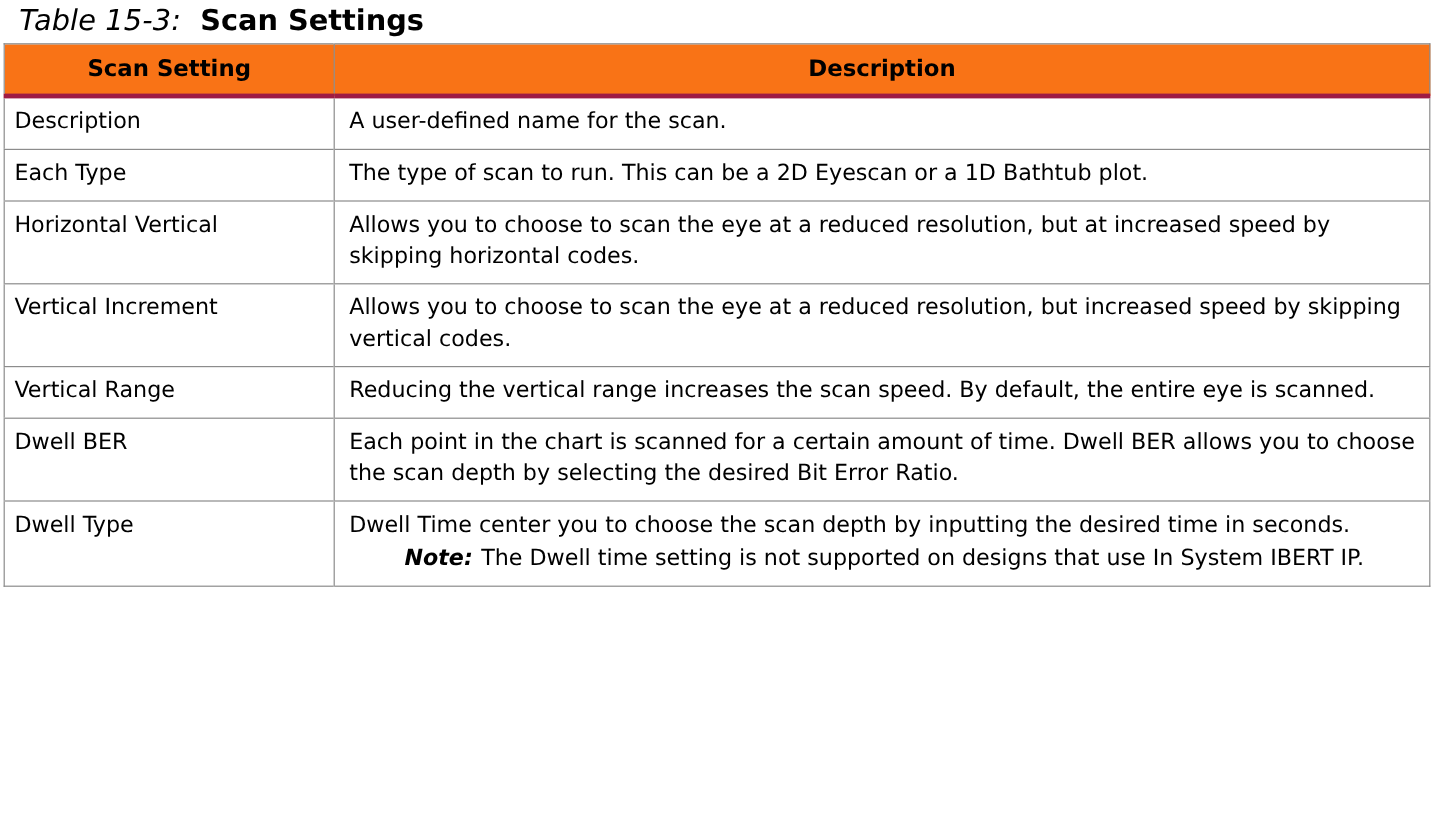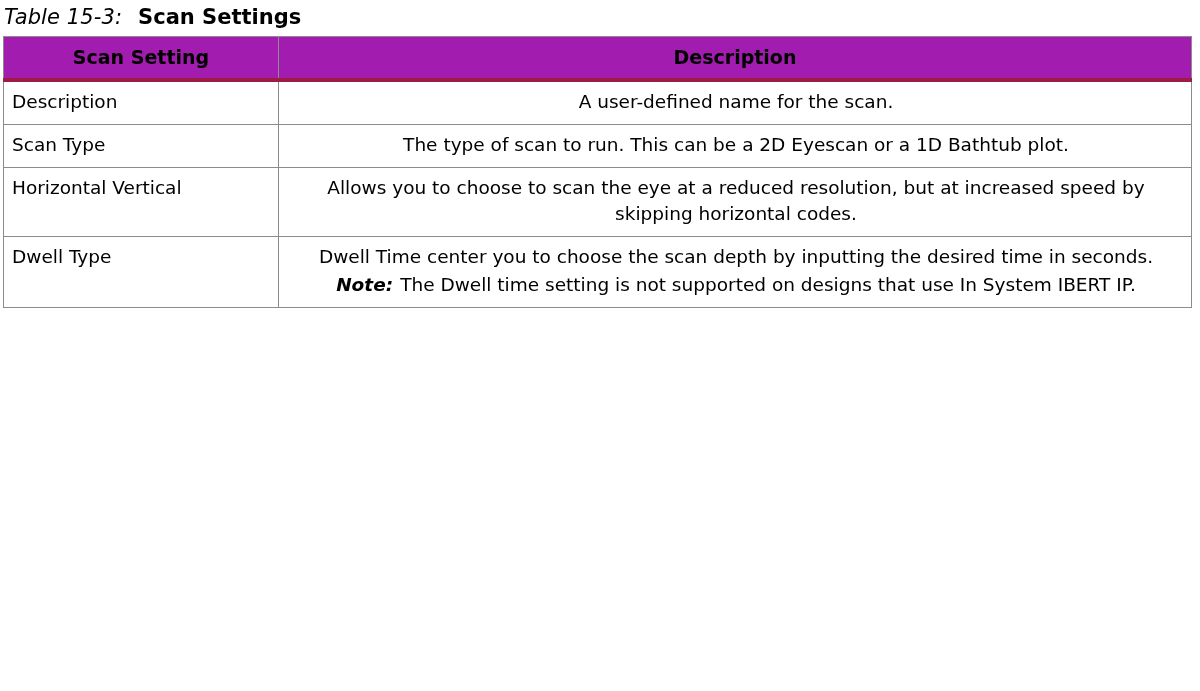--- a/index.html
+++ b/index.html
@@ -17,22 +17,22 @@
 
   .page {
     width: 1200px;
     height: 691px;
     position: relative;
     box-sizing: border-box;
   }
 
   
   .caption {
-    padding: 4px 0 6px 4px;
-    font-size: 21px;
+    padding: 4px 0 6px 16px;
+    font-size: 24px;
     line-height: 26px;
     white-space: nowrap;
   }
   .caption .cap-label {
     font-style: italic;
     font-weight: 400;
     letter-spacing: 0.1px;
   }
   .caption .cap-title {
     font-weight: 700;
@@ -55,50 +55,51 @@
   .tbl col.c-desc { width: 913px; }
 
   thead th {
     font-size: 19px;
     font-weight: 700;
     text-align: center;
     padding: 9px 6px 10px 6px;
     vertical-align: middle;
     border-right: 1px solid #8c8c8c;
     border-bottom: 4px solid #9e1b44;
-    background: #a21caf;
+    background: #f97316;
   }
   thead th:last-child { border-right: none; }
 
   tbody td {
     font-size: 18.5px;
     line-height: 26px;
     vertical-align: top;
     padding: 7px 10px 9px 10px;
     border-top: 1px solid #8c8c8c;
     border-right: 1px solid #8c8c8c;
     background: #ffffff;
   }
   tbody tr:first-child td { border-top: none; }
-  tbody td:last-child { border-right: none; text-align: center; }
+  tbody td:last-child { border-right: none; }
 
   tbody td.setting {
     padding-left: 8px;
     white-space: nowrap;
   }
   tbody td.desc {
     padding-left: 12px;
     padding-right: 10px;
   }
 
   .desc p {
     margin: 0;
   }
   .desc p + p {
     margin-top: 2px;
+    margin-left: 46px;
   }
   .note-label {
     font-weight: 700;
     font-style: italic;
     margin-right: 7px;
   }
   .note-text {
     font-weight: 400;
     font-style: normal;
   }
@@ -126,36 +127,54 @@
     <tbody>
 
       <tr>
         <td class="setting">Description</td>
         <td class="desc">
           <p>A user-defined name for the scan.</p>
         </td>
       </tr>
 
       <tr>
-        <td class="setting">Scan Type</td>
+        <td class="setting">Each Type</td>
         <td class="desc">
           <p>The type of scan to run. This can be a 2D Eyescan or a 1D Bathtub plot.</p>
         </td>
       </tr>
 
       <tr>
         <td class="setting">Horizontal Vertical</td>
         <td class="desc">
           <p>Allows you to choose to scan the eye at a reduced resolution, but at increased speed by skipping horizontal codes.</p>
         </td>
       </tr>
 
 
+      <tr>
+        <td class="setting">Vertical Increment</td>
+        <td class="desc">
+          <p>Allows you to choose to scan the eye at a reduced resolution, but increased speed by skipping vertical codes.</p>
+        </td>
+      </tr>
 
+      <tr>
+        <td class="setting">Vertical Range</td>
+        <td class="desc">
+          <p>Reducing the vertical range increases the scan speed. By default, the entire eye is scanned.</p>
+        </td>
+      </tr>
 
+      <tr>
+        <td class="setting">Dwell BER</td>
+        <td class="desc">
+          <p>Each point in the chart is scanned for a certain amount of time. Dwell BER allows you to choose the scan depth by selecting the desired Bit Error Ratio.</p>
+        </td>
+      </tr>
 
       <tr>
         <td class="setting">Dwell Type</td>
         <td class="desc">
           <p>Dwell Time center you to choose the scan depth by inputting the desired time in seconds.</p>
           <p><span class="note-label">Note:</span><span class="note-text">The Dwell time setting is not supported on designs that use In System IBERT IP.</span></p>
         </td>
       </tr>
 
     </tbody>

